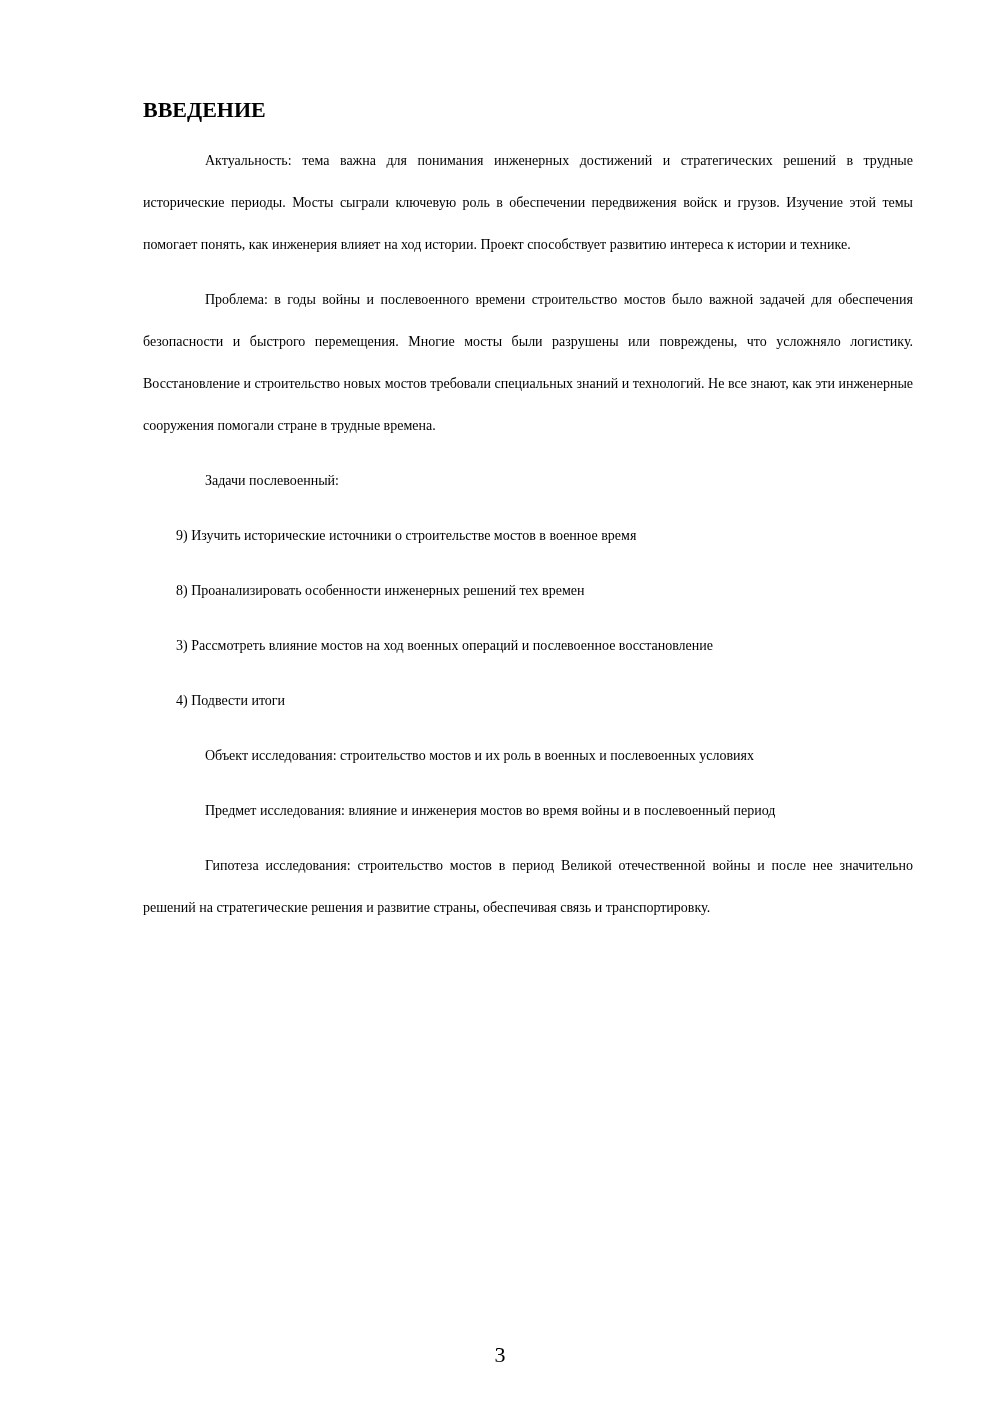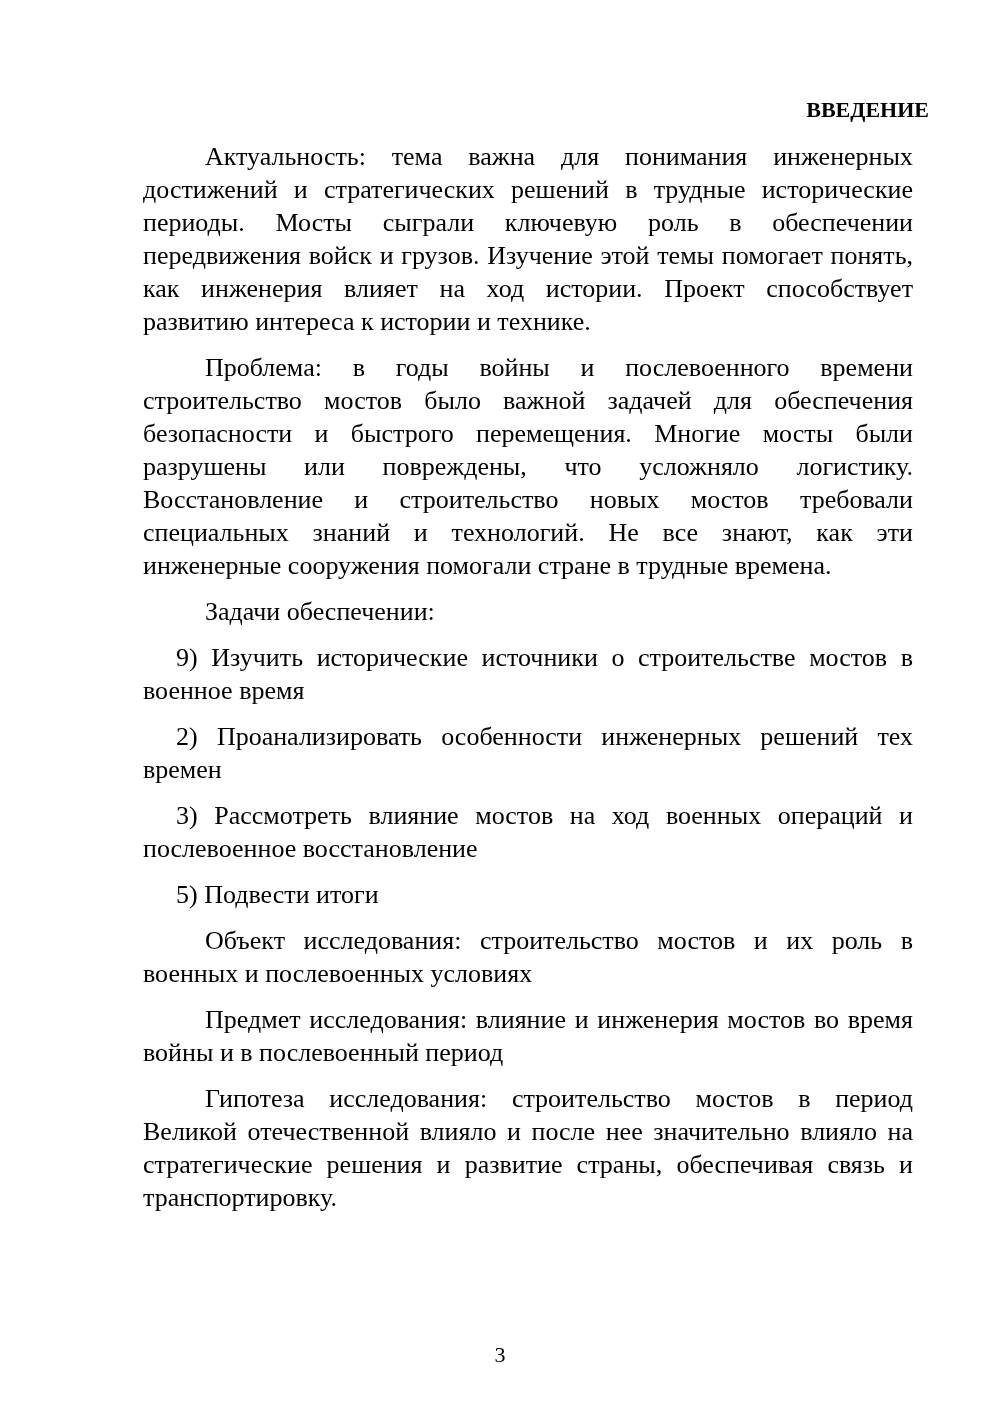--- a/index.html
+++ b/index.html
@@ -12,30 +12,30 @@
     width: 1000px;
     height: 1414px;
     background: #ffffff;
     box-sizing: border-box;
     padding: 92px 71px 0 143px;
     font-family: "Liberation Serif", "DejaVu Serif", serif;
     color: #000000;
     overflow: hidden;
   }
   .doc-title {
-    text-align: right;
+    text-align: left;
     font-weight: bold;
     font-size: 22px;
     line-height: 35px;
     margin: 0 0 13px 0;
   }
   .para {
     text-align: justify;
-    font-size: 26px;
-    line-height: 33px;
+    font-size: 14px;
+    line-height: 42px;
     margin: 0 16px 13px 0;
     text-indent: 62px;
   }
   .para.list-item {
     text-indent: 33px;
   }
   .page-number {
     position: absolute;
     bottom: 47px;
     left: 0;
@@ -50,32 +50,32 @@
 
 <div class="page">
 
   <h1 class="doc-title">ВВЕДЕНИЕ</h1>
 
   <p class="para">Актуальность: тема важна для понимания инженерных достижений и стратегических решений в трудные исторические периоды. Мосты сыграли ключевую роль в обеспечении передвижения войск и грузов. Изучение этой темы помогает понять, как инженерия влияет на ход истории. Проект способствует развитию интереса к истории и технике.</p>
 
   <p class="para">Проблема: в годы войны и послевоенного времени строительство мостов было важной задачей для обеспечения безопасности и быстрого перемещения. Многие мосты были разрушены или повреждены, что усложняло логистику. Восстановление и строительство новых мостов требовали специальных знаний и технологий. Не все знают, как эти инженерные сооружения помогали стране в трудные времена.</p>
 
 
-  <p class="para">Задачи обеспечении:</p>
+  <p class="para">Задачи послевоенный:</p>
 
   <p class="para list-item">9) Изучить исторические источники о строительстве мостов в военное время</p>
 
-  <p class="para list-item">2) Проанализировать особенности инженерных решений тех времен</p>
+  <p class="para list-item">8) Проанализировать особенности инженерных решений тех времен</p>
 
   <p class="para list-item">3) Рассмотреть влияние мостов на ход военных операций и послевоенное восстановление</p>
 
 
-  <p class="para list-item">5) Подвести итоги</p>
+  <p class="para list-item">4) Подвести итоги</p>
 
   <p class="para">Объект исследования: строительство мостов и их роль в военных и послевоенных условиях</p>
 
   <p class="para">Предмет исследования: влияние и инженерия мостов во время войны и в послевоенный период</p>
 
-  <p class="para">Гипотеза исследования: строительство мостов в период Великой отечественной влияло и после нее значительно влияло на стратегические решения и развитие страны, обеспечивая связь и транспортировку.</p>
+  <p class="para">Гипотеза исследования: строительство мостов в период Великой отечественной войны и после нее значительно решений на стратегические решения и развитие страны, обеспечивая связь и транспортировку.</p>
 
   <div class="page-number">3</div>
 
 </div>
 
 </body></html>

